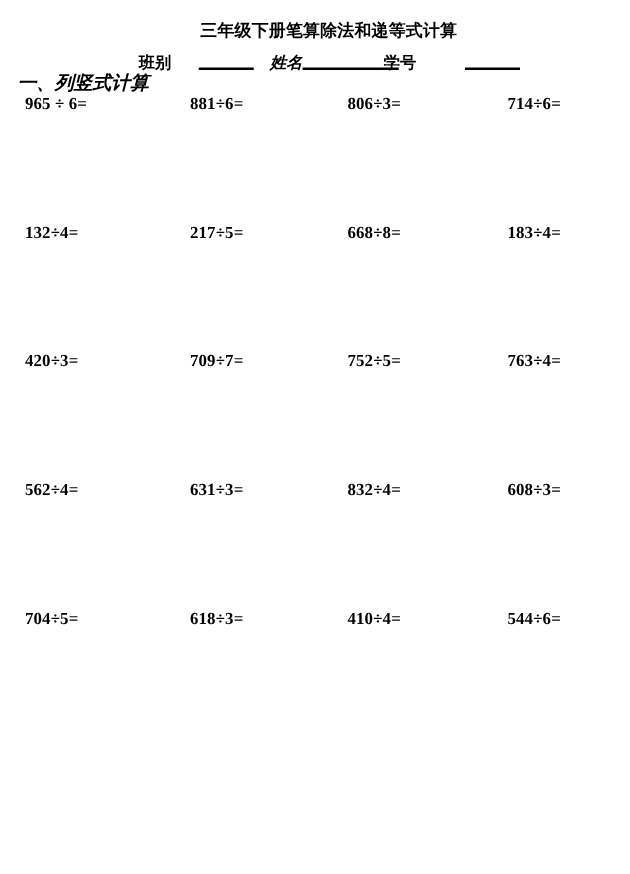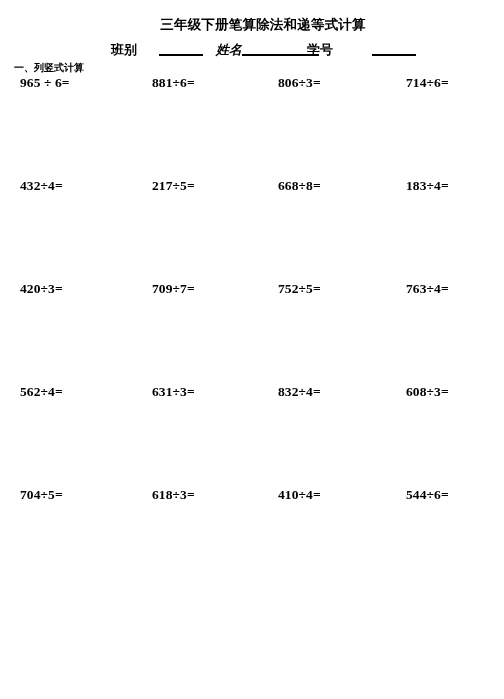--- a/index.html
+++ b/index.html
@@ -76,24 +76,25 @@
 
   .id-field-class  .id-rule { width: 44px; }
   .id-field-name   .id-rule { width: 77px; }
   .id-field-number .id-rule { width: 44px; }
 
   
   .section-heading {
     position: absolute;
     top: 59px;
     left: 14px;
-    font-size: 10px;
+    font-size: 15px;
     font-weight: bold;
     line-height: 17px;
     white-space: nowrap;
+    font-style: italic;
   }
 
   
   .problem-grid {
     position: absolute;
     top: 74px;
     left: 0;
     width: 460px;
   }
 
@@ -156,21 +157,21 @@
   <div class="problem-grid">
 
     <div class="problem-row">
       <div class="problem col-0 wide-op">965 ÷ 6=</div>
       <div class="problem col-1">881÷6=</div>
       <div class="problem col-2">806÷3=</div>
       <div class="problem col-3">714÷6=</div>
     </div>
 
     <div class="problem-row">
-      <div class="problem col-0">432÷4=</div>
+      <div class="problem col-0">132÷4=</div>
       <div class="problem col-1">217÷5=</div>
       <div class="problem col-2">668÷8=</div>
       <div class="problem col-3">183÷4=</div>
     </div>
 
     <div class="problem-row">
       <div class="problem col-0">420÷3=</div>
       <div class="problem col-1">709÷7=</div>
       <div class="problem col-2">752÷5=</div>
       <div class="problem col-3">763÷4=</div>

